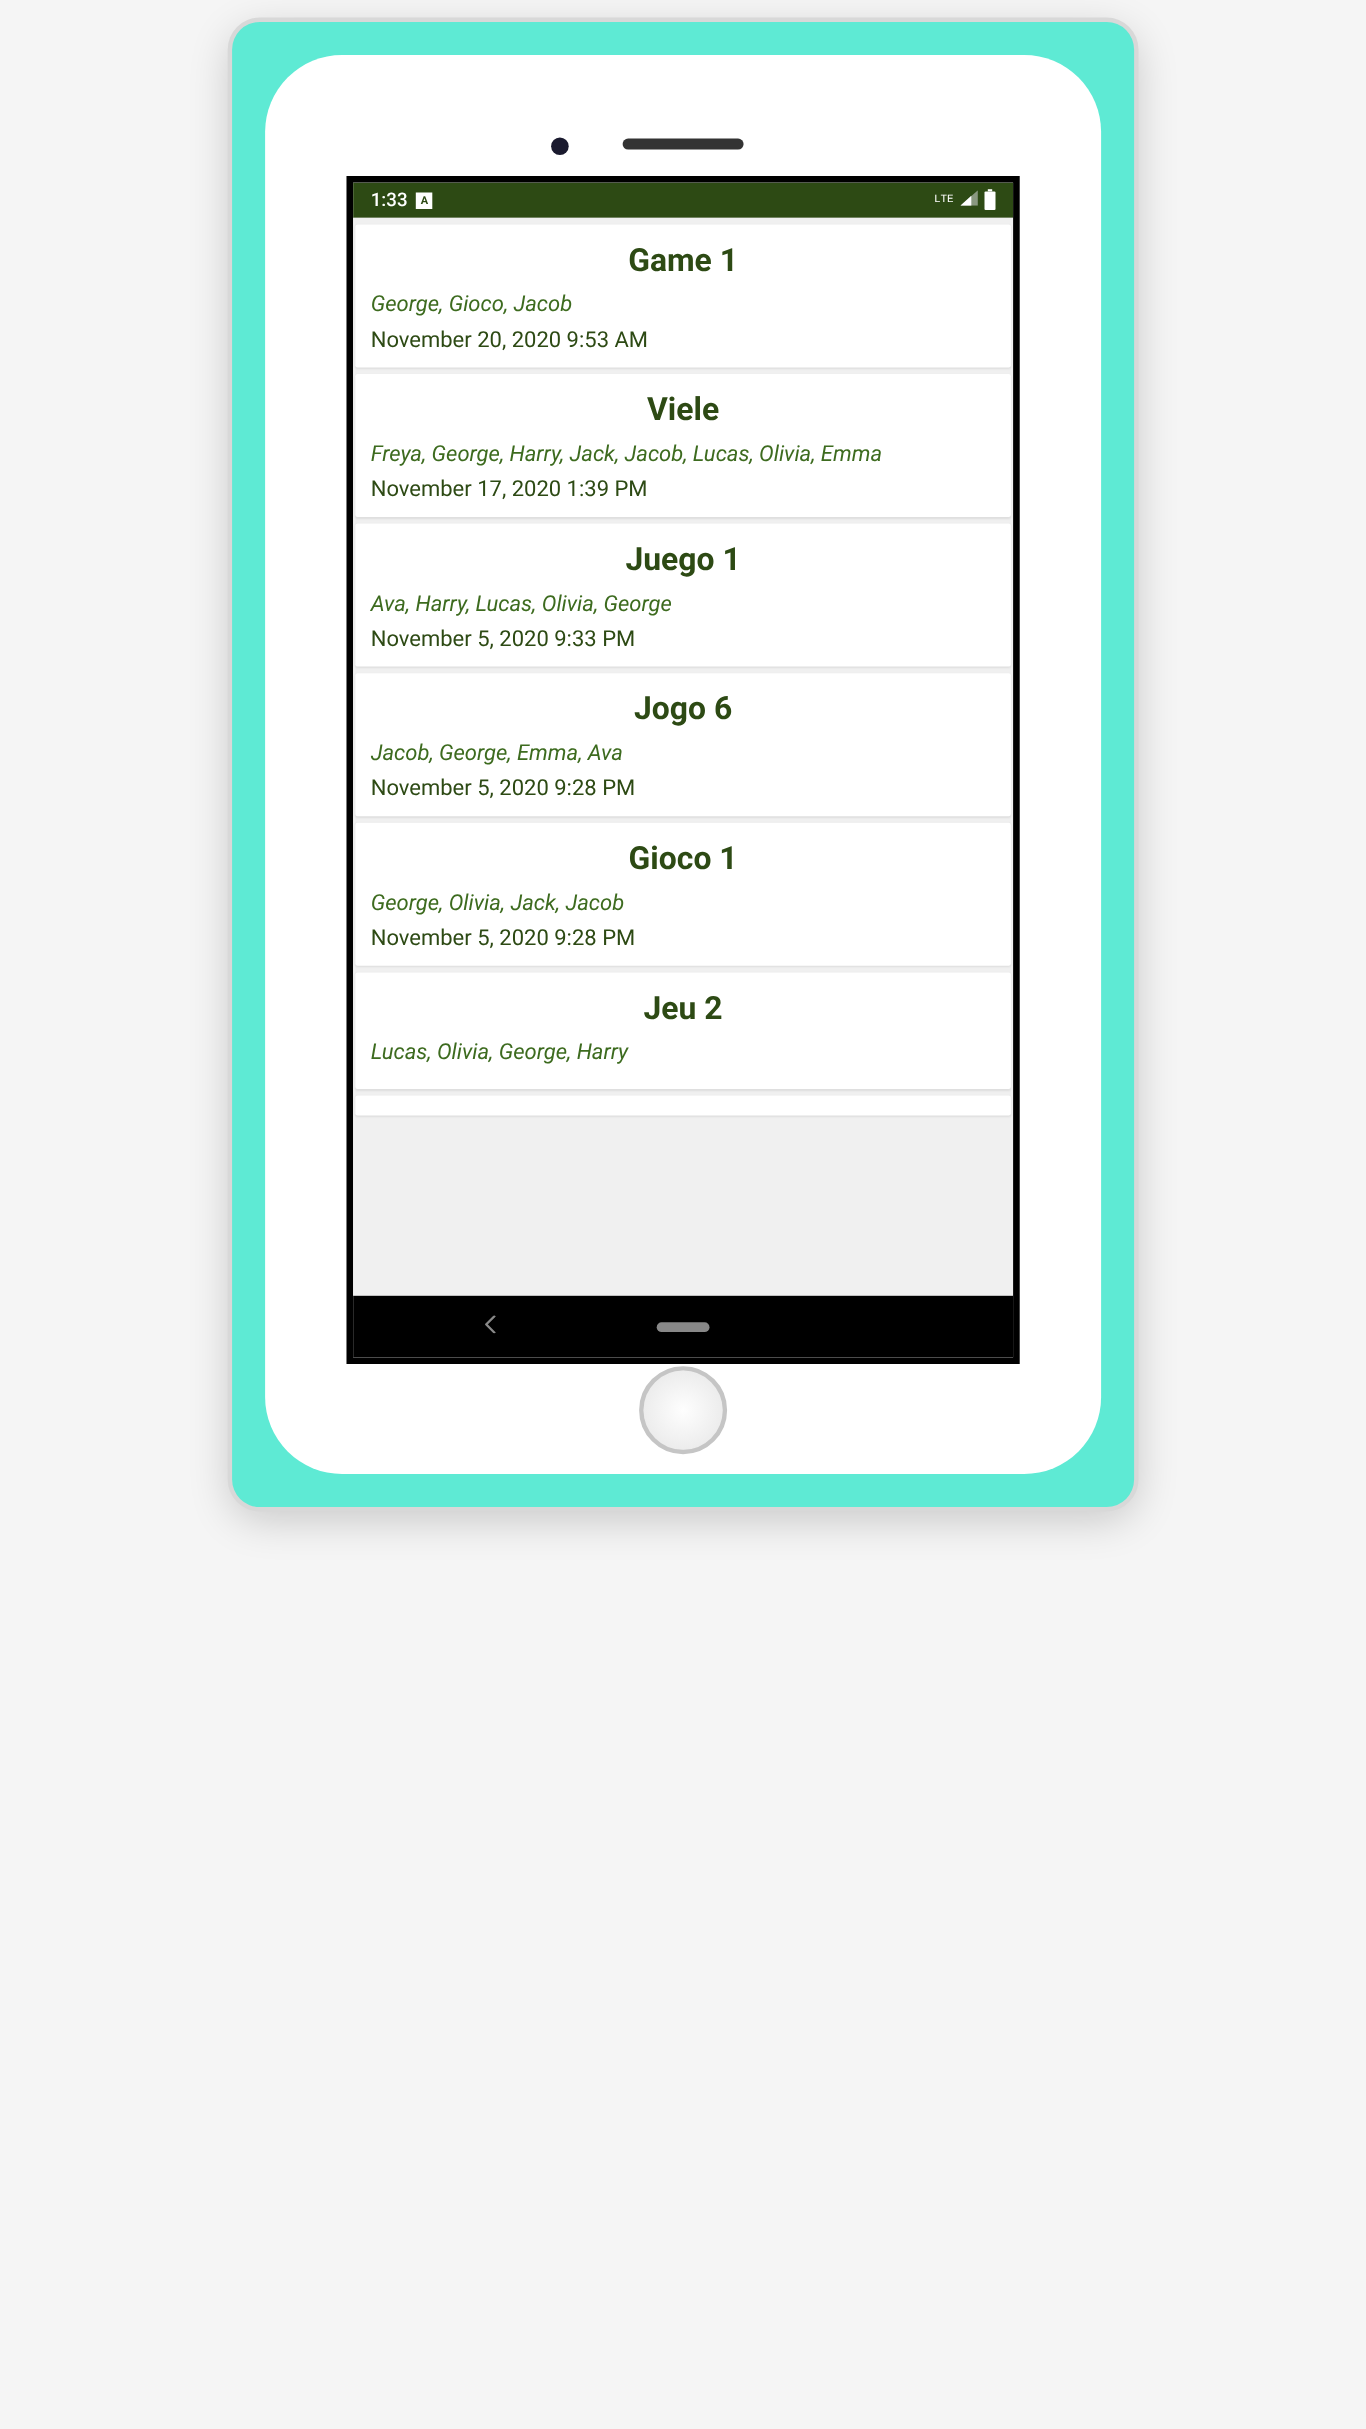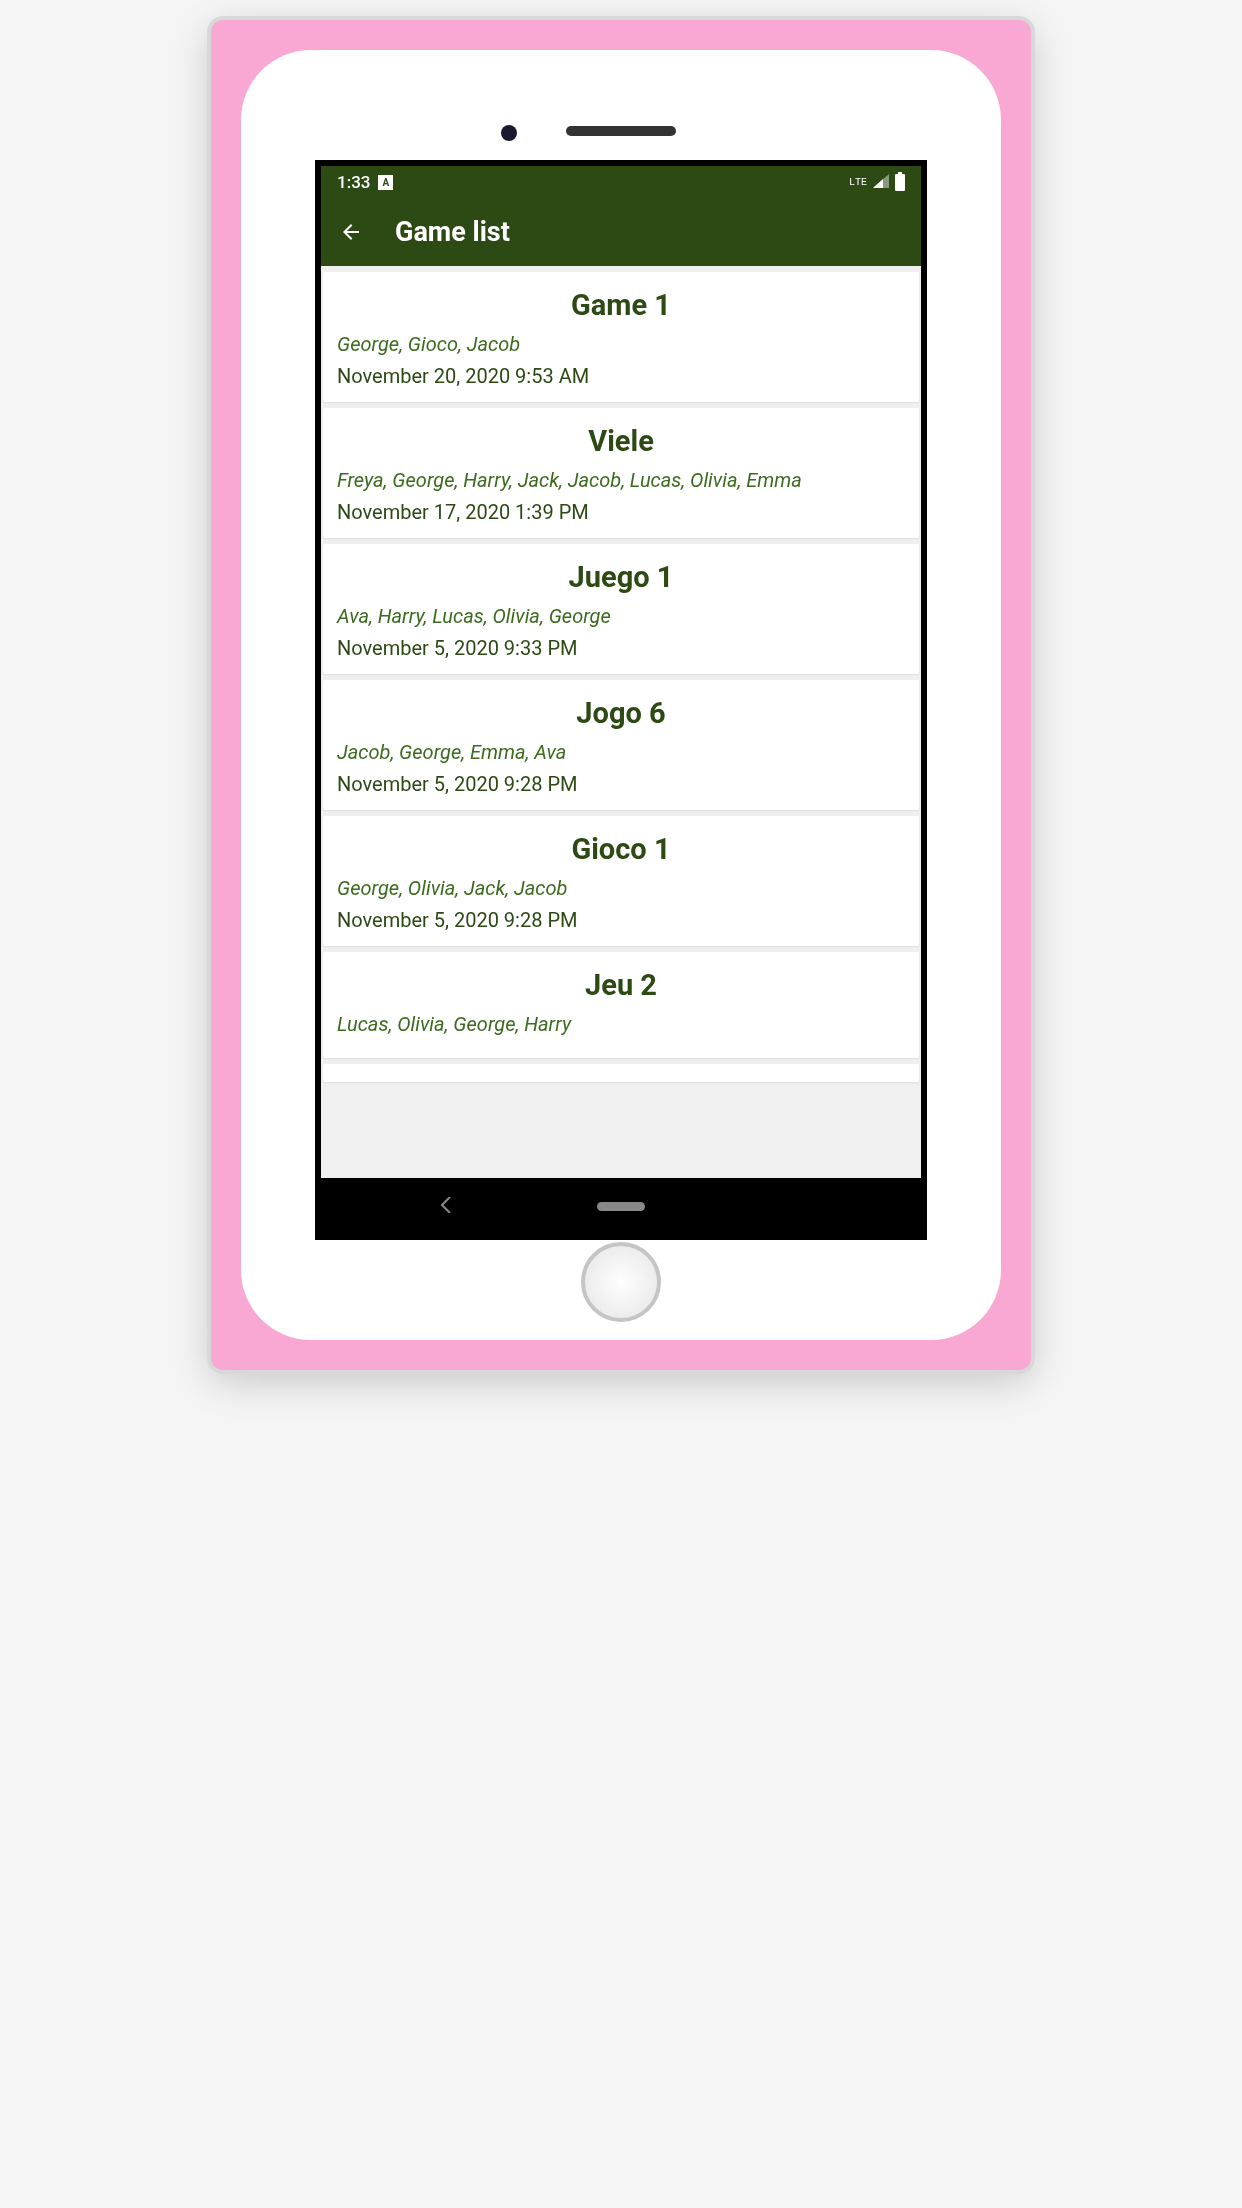--- a/index.html
+++ b/index.html
@@ -13,22 +13,22 @@
       background: #f5f5f5;
       display: flex;
       justify-content: center;
       align-items: flex-start;
       min-height: 100vh;
       padding: 20px;
     }
     
     .phone-frame {
       width: 820px;
-      background: #f9a8d4;
-      border-radius: 12px;
+      background: #5eead4;
+      border-radius: 25px;
       padding: 30px;
       box-shadow: 0 0 0 4px #d8d8d8, 0 10px 40px rgba(0,0,0,0.2);
       position: relative;
     }
     
     .phone-inner {
       background: #fff;
       border-radius: 70px;
       padding: 70px 0 100px 0;
       position: relative;
@@ -270,28 +270,20 @@
           <span class="signal-icon">
             <svg width="16" height="14" viewBox="0 0 16 14">
                 <path d="M0 14 L16 14 L16 0 Z" fill="#8a9880"></path>
                 <path d="M0 14 L10 14 L10 5 Z" fill="#fff"></path>
               </svg>
           </span>
           <span class="battery-icon"></span>
         </div>
       </div>
 
-      <div class="app-bar">
-        <div class="back-arrow">
-          <svg width="26" height="26" viewBox="0 0 24 24">
-            <path d="M20 11H7.83l5.59-5.59L12 4l-8 8 8 8 1.41-1.41L7.83 13H20v-2z"></path>
-          </svg>
-        </div>
-        <div class="app-title">Game list</div>
-      </div>
 
       <div class="content">
         <div class="game-item">
           <div class="game-title">Game 1</div>
           <div class="game-players">George, Gioco, Jacob</div>
           <div class="game-date">November 20, 2020 9:53 AM</div>
         </div>
         <div class="game-item">
           <div class="game-title">Viele</div>
           <div class="game-players">Freya, George, Harry, Jack, Jacob, Lucas, Olivia, Emma</div>

